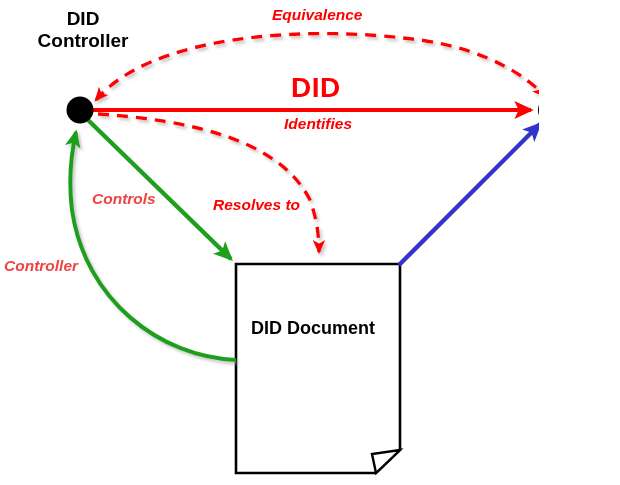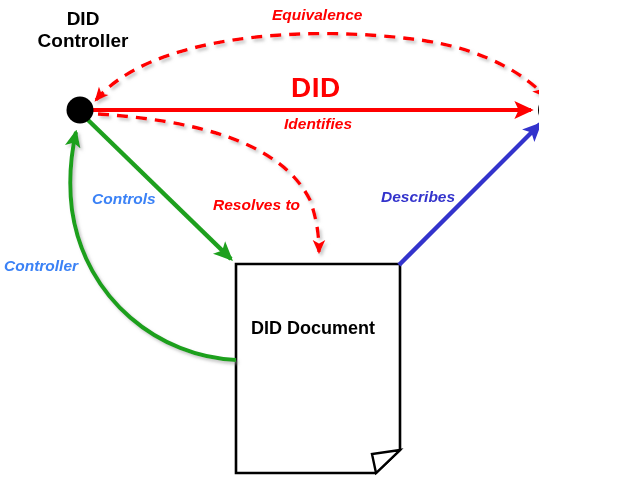--- a/index.html
+++ b/index.html
@@ -32,21 +32,21 @@
     font-size: 19px;
     color: #000000;
     text-align: center;
   }
   .edge-label {
     font-style: italic;
     font-weight: bold;
     font-size: 15.5px;
   }
   .edge-label.red   { color: #ff0000; text-align: right; }
-  .edge-label.green { color: #3b82f6; }
+  .edge-label.green { color: #ef4444; }
   .edge-label.blue  { color: #3333cc; }
   .did-big {
     font-weight: bold;
     font-size: 28px;
     color: #ff0000;
     letter-spacing: 0.5px;
   }
   .doc-title {
     font-weight: bold;
     font-size: 18px;
@@ -118,15 +118,14 @@
   <div class="lbl did-big" style="left:291px; top:72px;">DID</div>
 
   <div class="lbl edge-label red" style="left:284px; top:115px;">Identifies</div>
 
   <div class="lbl edge-label red" style="left:213px; top:196px;">Resolves to</div>
 
   <div class="lbl edge-label green" style="left:92px; top:190px;">Controls</div>
 
   <div class="lbl edge-label green" style="left:4px; top:257px;">Controller</div>
 
-  <div class="lbl edge-label blue" style="left:381px; top:188px;">Describes</div>
 
 </div>
 
 </body></html>

